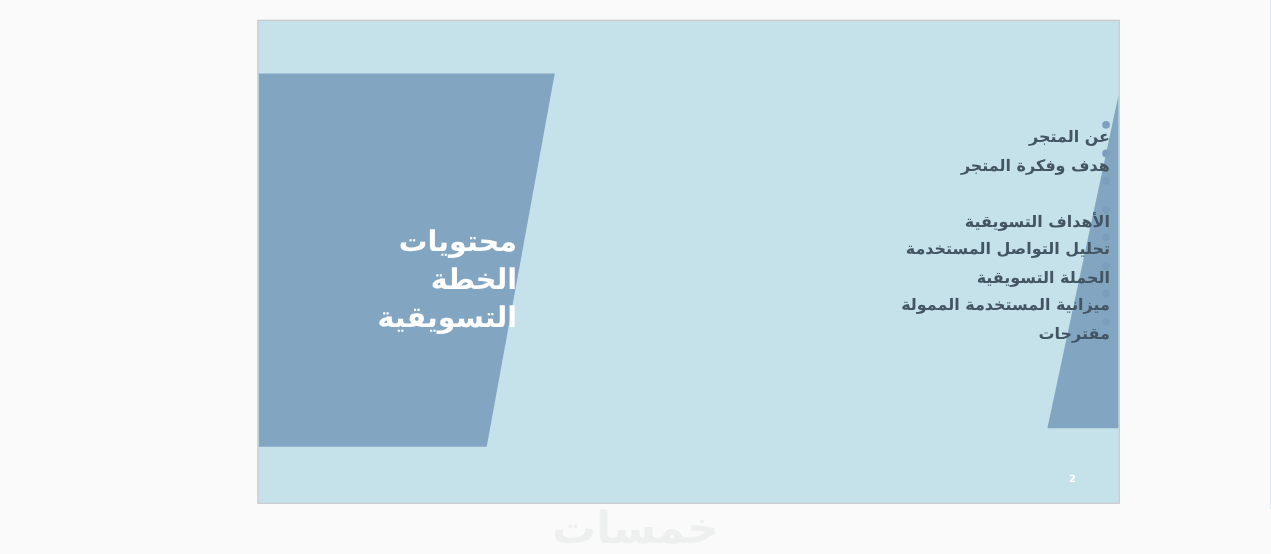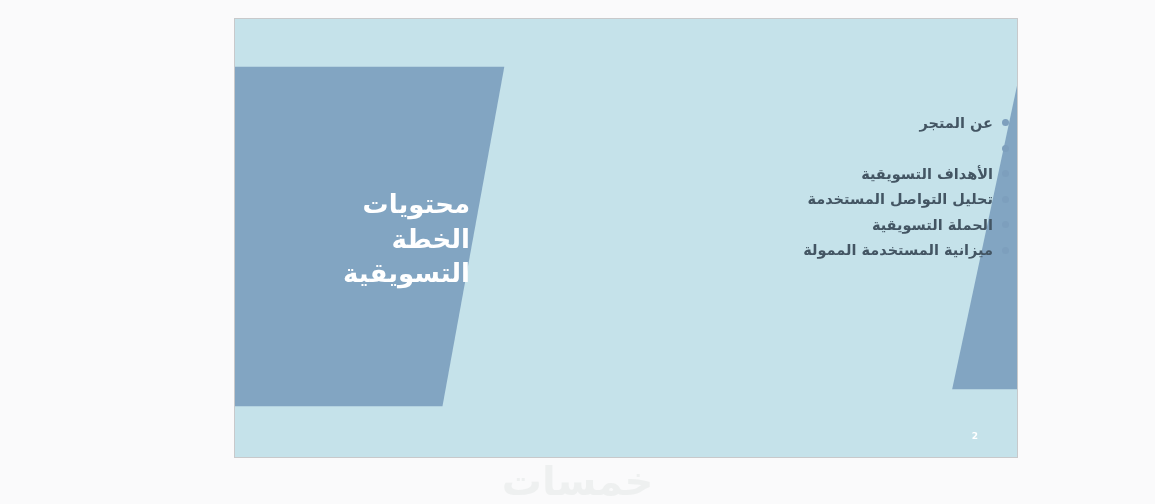--- a/index.html
+++ b/index.html
@@ -38,21 +38,21 @@
   .shape-layer svg {
     display: block;
     width: 100%;
     height: 100%;
   }
 
   
   #slide-title {
     position: absolute;
     left: 10px;
-    top: 168px;
+    top: 184px;
     width: 225px;
     text-align: right;
     direction: rtl;
     color: #ffffff;
     font-size: 26px;
     font-weight: bold;
     line-height: 1.33;
     letter-spacing: 0px;
     z-index: 3;
     white-space: pre-line;
@@ -65,27 +65,28 @@
     top: 91px;
     z-index: 3;
     list-style: none;
     margin: 0;
     padding: 0;
     direction: rtl;
     text-align: right;
   }
   #contents-list li {
     display: flex;
-    align-items: center;
+    align-items: flex-start;
     justify-content: flex-start;
     height: 25.5px;
     color: #435563;
     font-size: 14.5px;
     font-weight: bold;
     white-space: nowrap;
+    flex-direction: column;
   }
   #contents-list li .bullet-dot {
     flex: 0 0 auto;
     width: 7px;
     height: 7px;
     border-radius: 50%;
     background: #7d9fbd;
     margin-left: 9px;
     margin-right: 0;
   }
@@ -144,37 +145,45 @@
 الخطة
 التسويقية</div>
 
   <ul id="contents-list">
     <li>
       <span class="bullet-dot"></span>
       <span class="item-label">عن المتجر</span>
     </li>
     <li>
       <span class="bullet-dot"></span>
+      <span class="item-label">هدف وفكرة المتجر</span>
+    </li>
+    <li>
+      <span class="bullet-dot"></span>
     </li>
     <li>
       <span class="bullet-dot"></span>
       <span class="item-label">الأهداف التسويقية</span>
     </li>
     <li>
       <span class="bullet-dot"></span>
       <span class="item-label">تحليل التواصل المستخدمة</span>
     </li>
     <li>
       <span class="bullet-dot"></span>
       <span class="item-label">الحملة التسويقية</span>
     </li>
     <li>
       <span class="bullet-dot"></span>
       <span class="item-label">ميزانية المستخدمة الممولة</span>
     </li>
+    <li>
+      <span class="bullet-dot"></span>
+      <span class="item-label">مقترحات</span>
+    </li>
   </ul>
 
   <div id="page-number">2</div>
 
 </div>
 
 <div id="watermark">
   <div class="wm-text">خمسات</div>
 
 </div>

